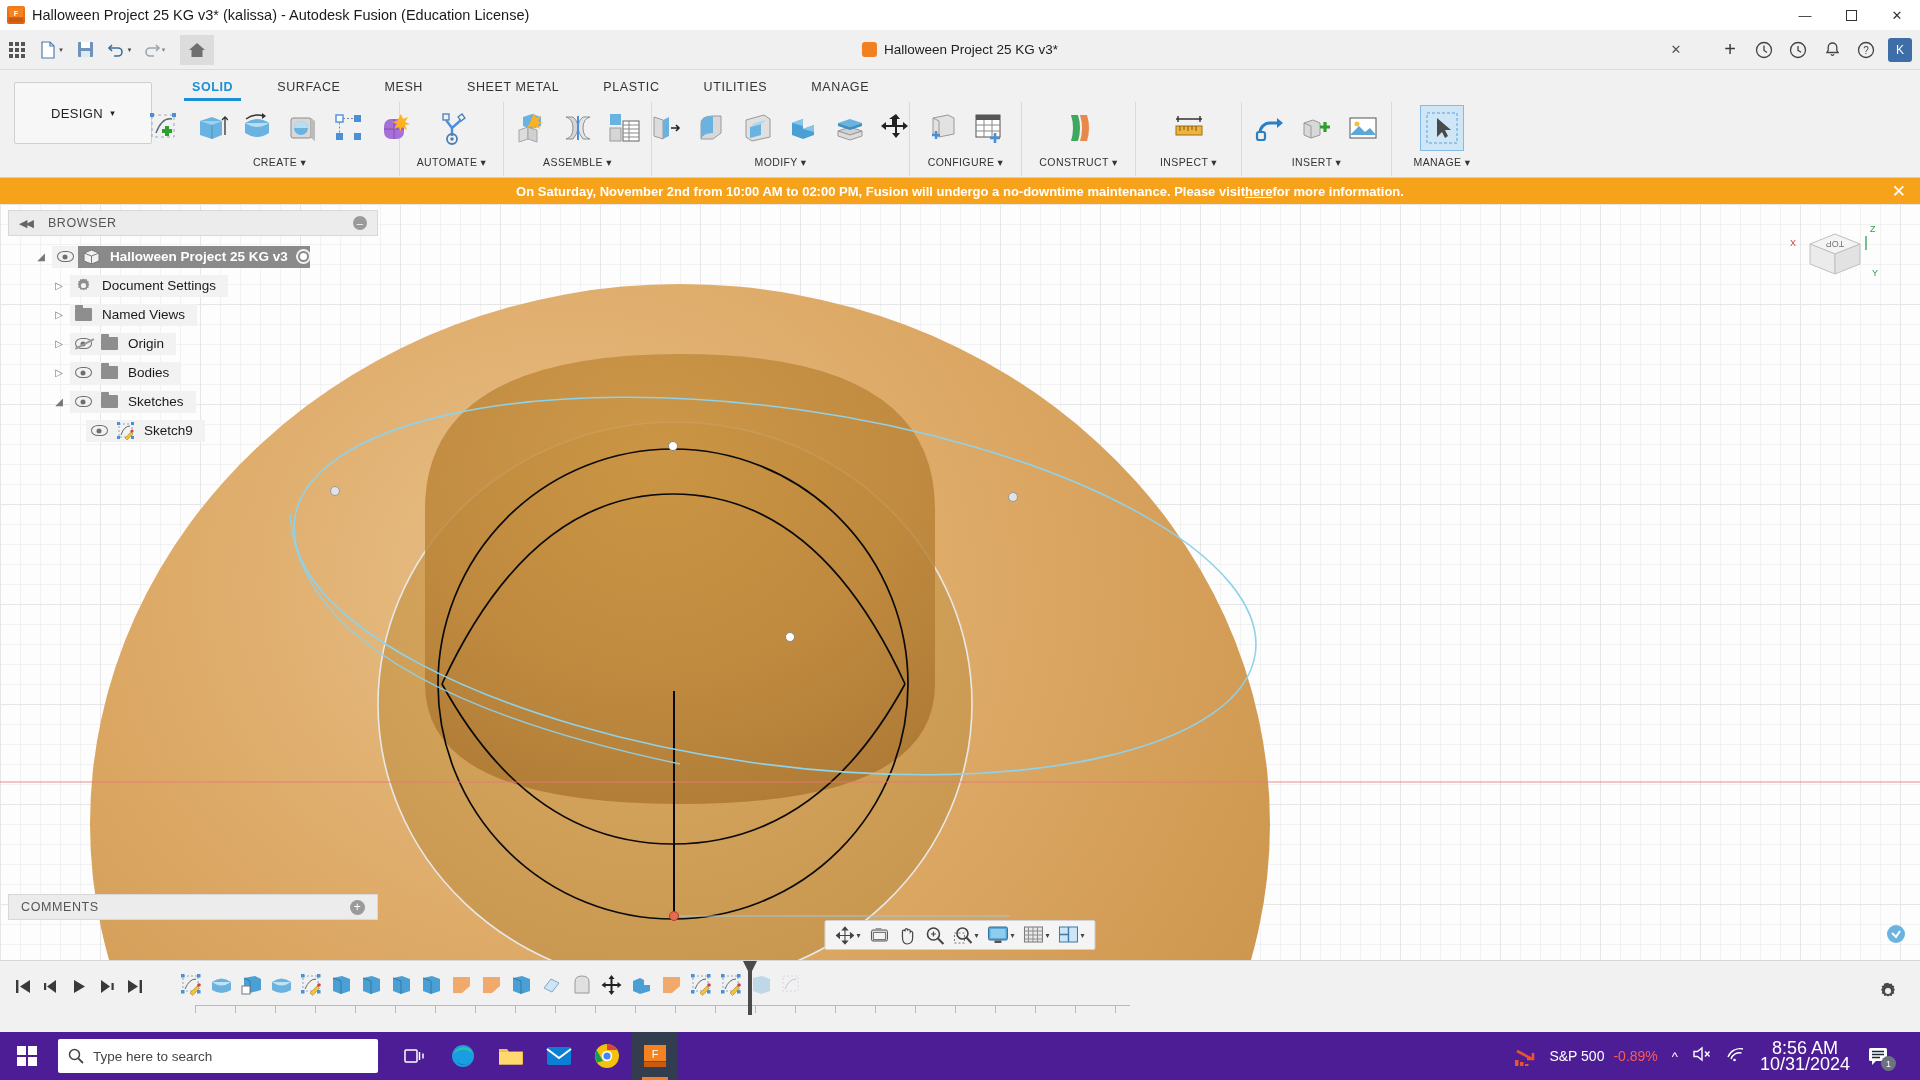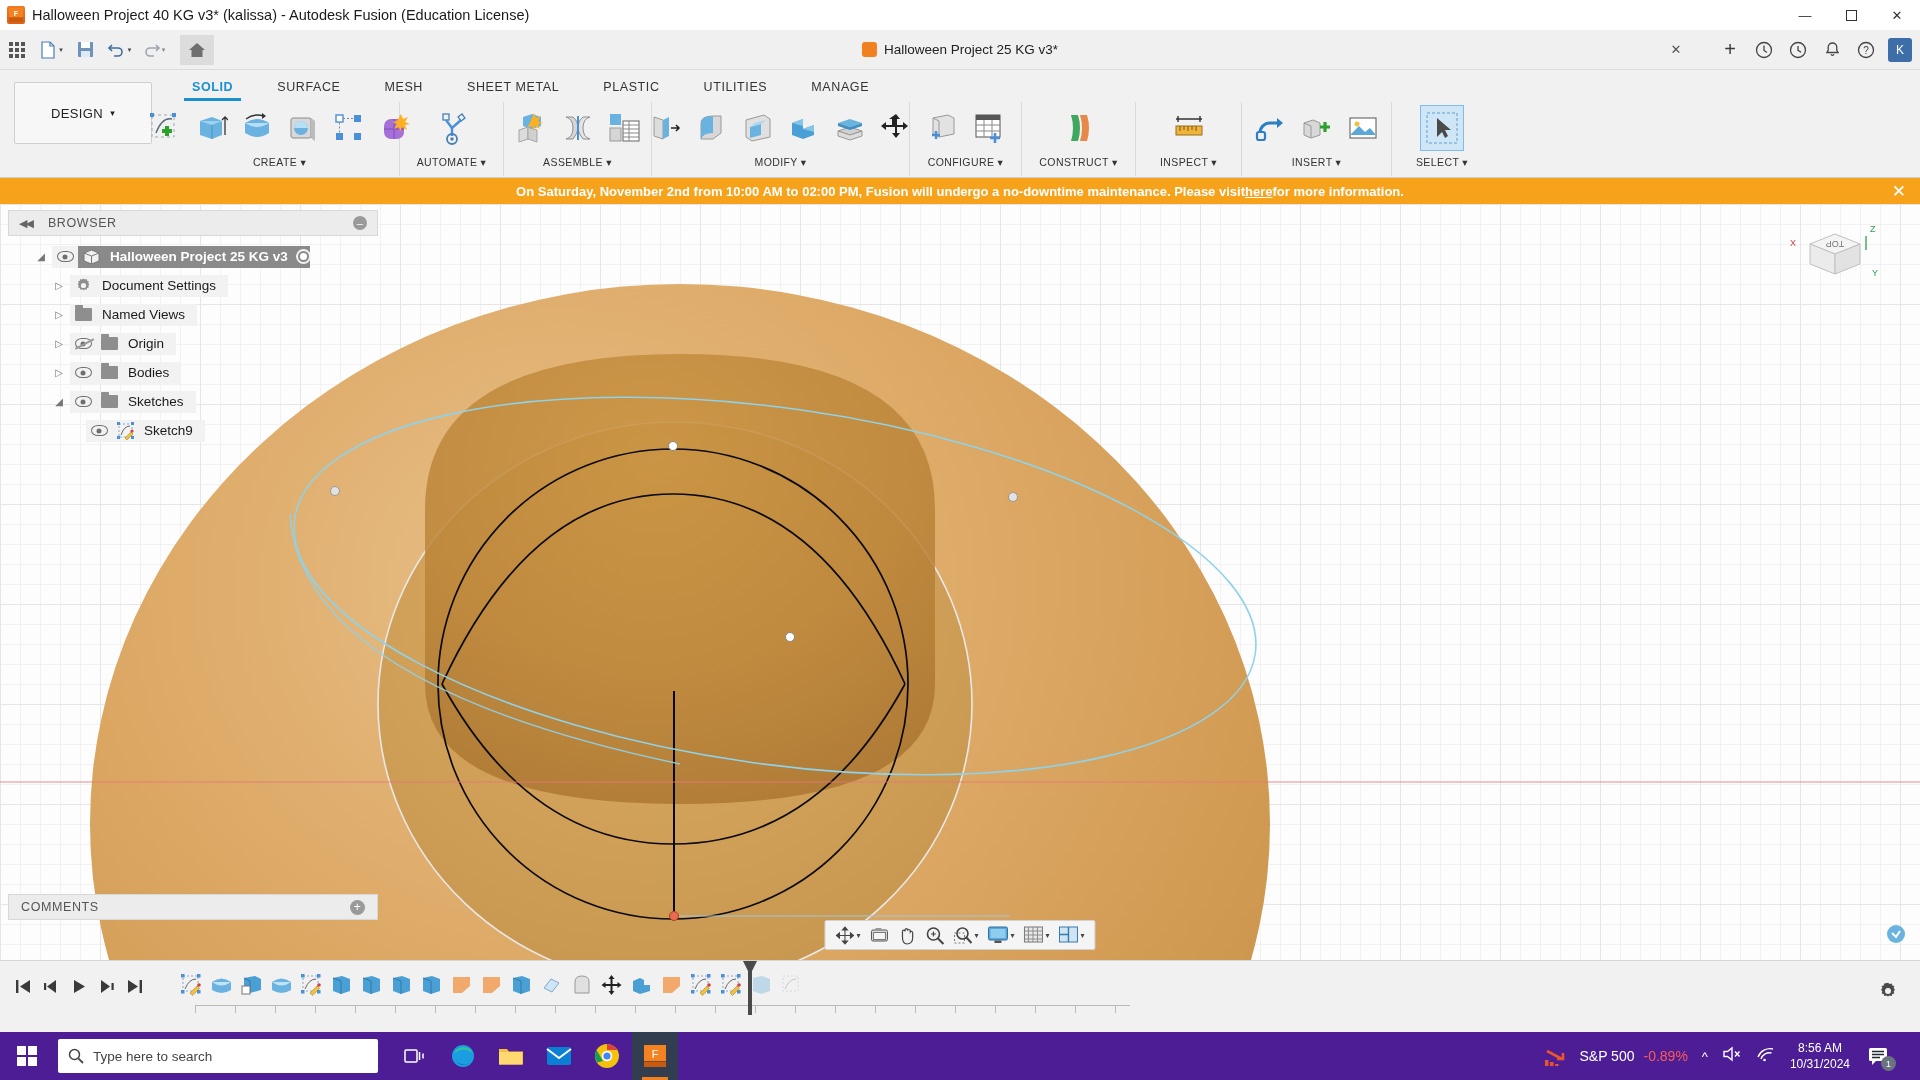--- a/index.html
+++ b/index.html
@@ -165,41 +165,41 @@
   .tb-apps { display:flex; align-items:center; gap:2px; margin-left:14px; }
   .tb-app { width:46px;height:48px;display:flex;align-items:center;
     justify-content:center;position:relative;}
   .tb-app.active { background:#323e4f; }
   .tb-app.active:after{content:"";position:absolute;bottom:0;left:10px;right:10px;
     height:3px;background:#f08020;}
   .tray { position:absolute; right:0; height:66px; display:flex;
     align-items:center; gap:14px; padding-right:26px; color:#fff; }
   .stock { display:flex;align-items:center;gap:9px;font-size:14px;}
   .stock .dn { color:#ff5a52; }
-  .clock { text-align:center; font-size:12px; line-height:16px; }
+  .clock { text-align:center; font-size:18px; line-height:16px; }
   .notif { position:relative; width:30px;height:30px;display:flex;
     align-items:center;justify-content:center;}
   .notif .badge{position:absolute;right:-2px;bottom:0px;width:15px;height:15px;
     border-radius:50%;background:#6b7280;color:#fff;font-size:9px;display:flex;
     align-items:center;justify-content:center;}
 </style>
 </head>
 <body>
 
 <div id="app">
 
   <div class="titlebar">
     <div class="tb-icon">
       <svg width="14" height="14" viewBox="0 0 14 14">
           <rect x="0" y="0" width="14" height="9" fill="#f58220"></rect>
           <rect x="0" y="9.5" width="14" height="4.5" fill="#c75b10"></rect>
           <text x="7" y="7.5" font-size="7" fill="#fff" text-anchor="middle" font-family="Liberation Sans">F</text>
         </svg>
     </div>
-    <div class="tb-title">Halloween Project 40 KG v3* (kalissa) - Autodesk Fusion (Education License)</div>
+    <div class="tb-title">Halloween Project 25 KG v3* (kalissa) - Autodesk Fusion (Education License)</div>
     <div class="tb-ctrls">
       <div class="tb-btn">—</div>
       <div class="tb-btn">
         <svg width="11" height="11" viewBox="0 0 11 11">
             <rect x="0.5" y="0.5" width="10" height="10" fill="none" stroke="#333"></rect>
           </svg>
       </div>
       <div class="tb-btn close">✕</div>
     </div>
   </div>
@@ -529,21 +529,21 @@
 
       <div class="panel" style="width:100px">
         <div class="p-icons">
           <div class="tool sel">
             <svg width="32" height="32" viewBox="0 0 32 32">
                 <rect x="1" y="1" width="30" height="30" fill="none" stroke="#5f9ed1" stroke-dasharray="3 2"></rect>
                 <path d="M11 6 L11 25 L16 20 L19 26 L22 24 L19 18 L25 18 Z" fill="#4a4a4a"></path>
               </svg>
           </div>
         </div>
-        <div class="p-label">SELECT ▾</div>
+        <div class="p-label">MANAGE ▾</div>
       </div>
 
     </div>
   </div>
 
   <div class="banner">
     <span>On Saturday, November 2nd from 10:00 AM to 02:00 PM, Fusion will undergo a no-downtime maintenance. Please visit </span>
       <a href="#">here</a>
       <span> for more information.</span>
     <span class="bx">✕</span>

